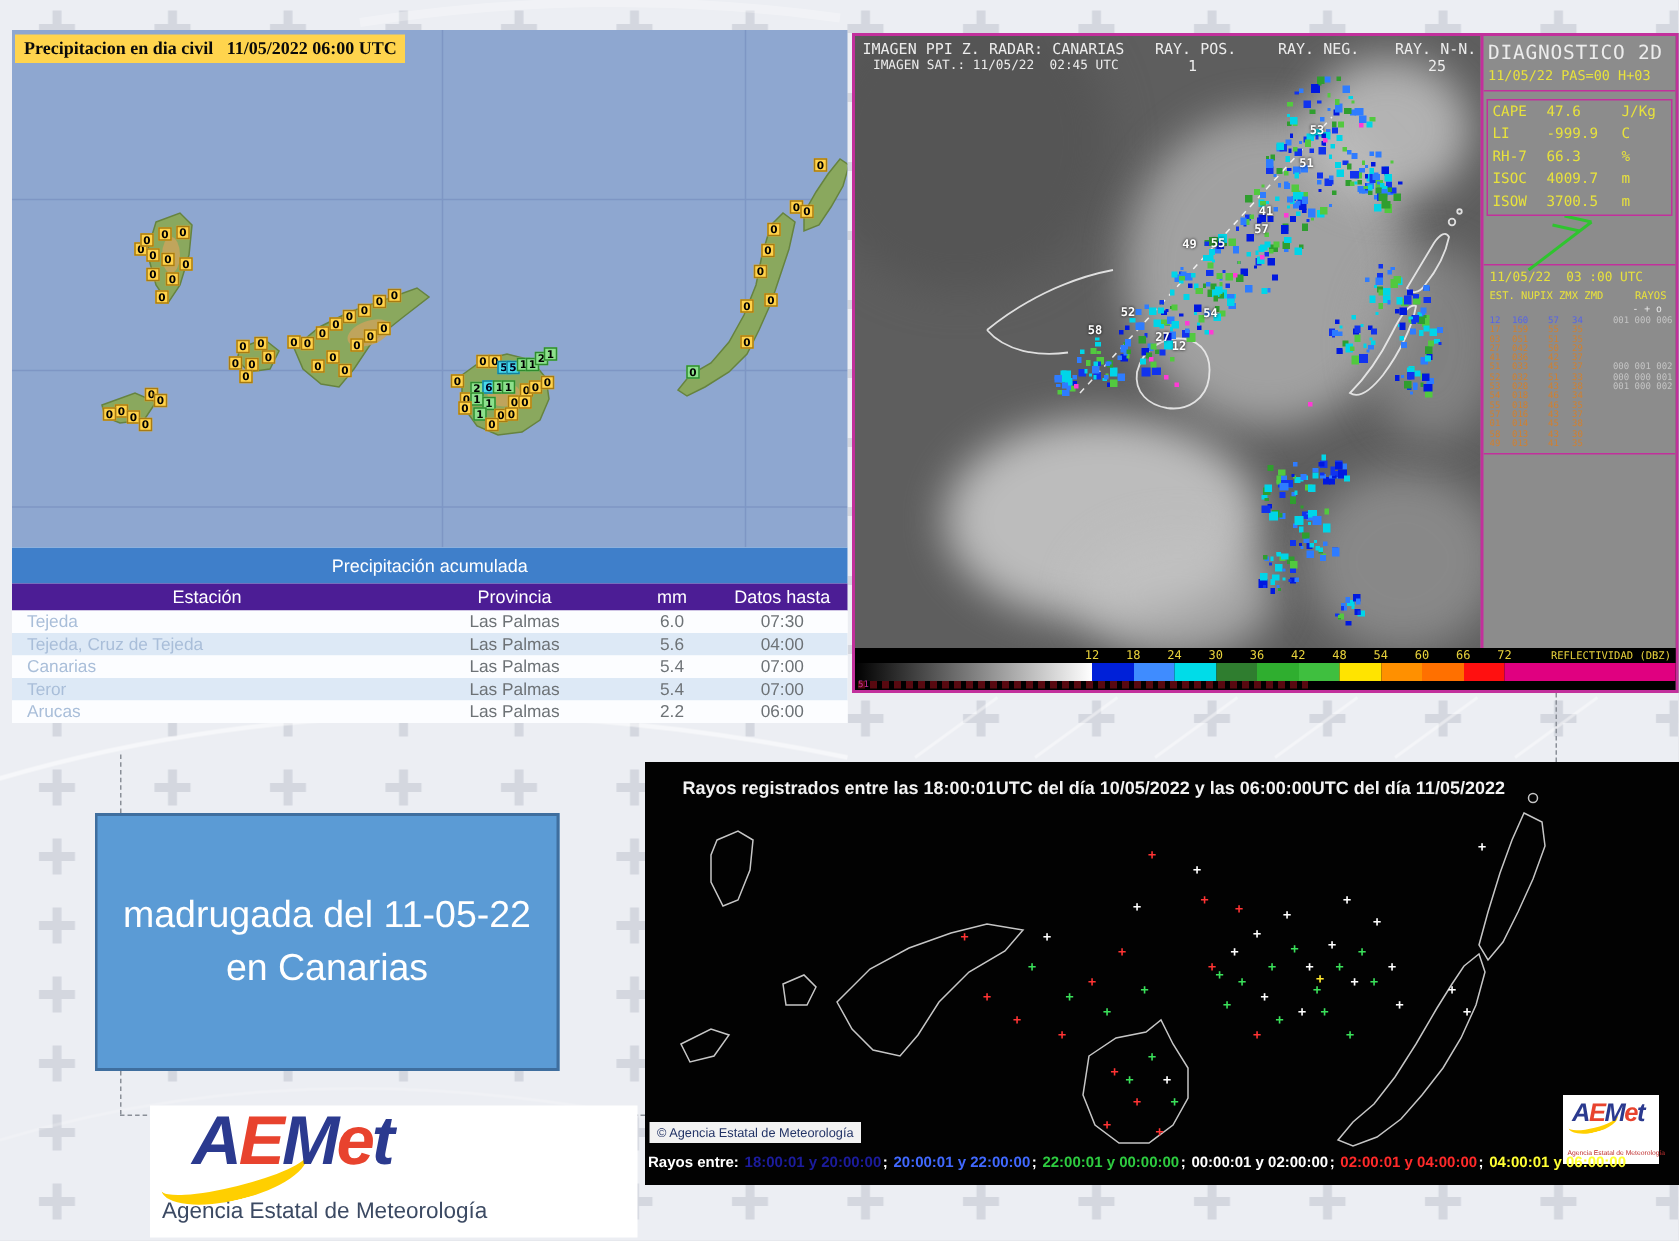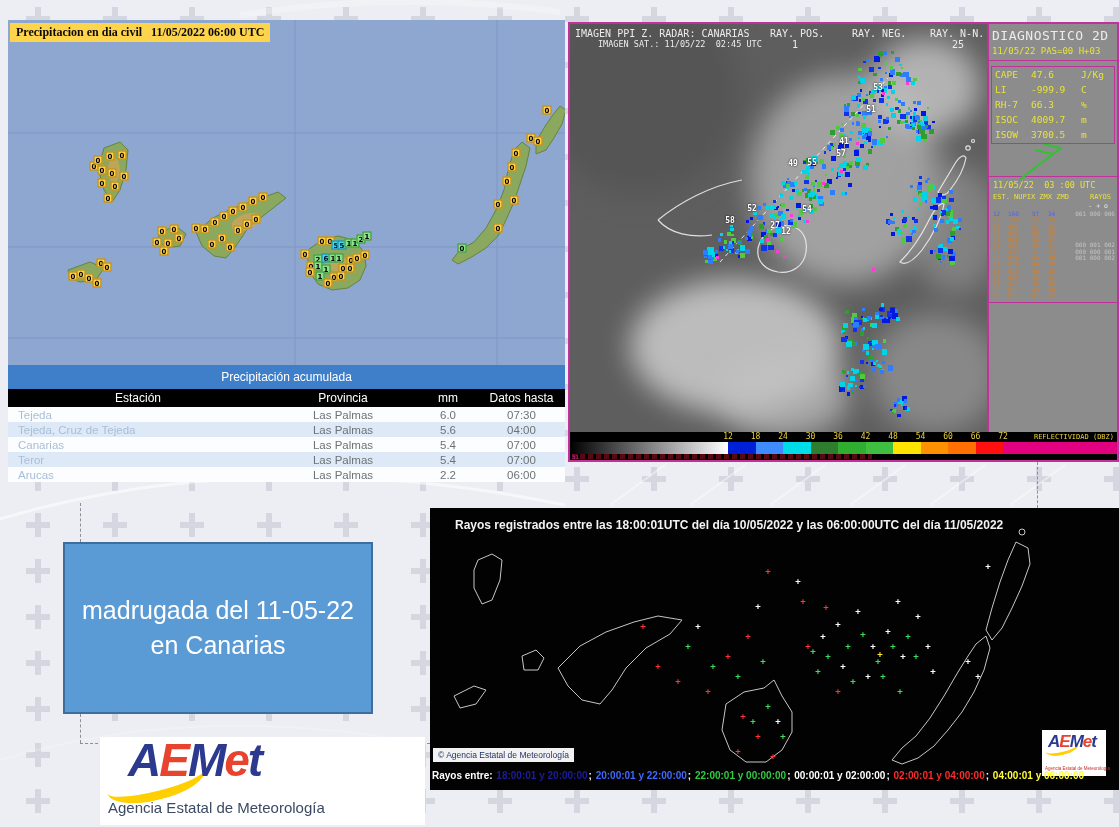--- a/index.html
+++ b/index.html
@@ -15,21 +15,21 @@
   .mk{position:absolute;width:9px;height:9px;box-sizing:border-box;border:1px solid;
       display:flex;align-items:center;justify-content:center;transform:translate(-50%,-50%);
       font:bold 7px "DejaVu Sans",sans-serif;z-index:4;}
   .mk-y{background:#ffd24a;border-color:#a87b12;color:#000;}
   .mk-g{background:#8ce08c;border-color:#2e8b2e;color:#000;}
   .mk-c{background:#45d8ec;border-color:#15809c;color:#002;}
 
   
   #ptable{position:absolute;left:8px;top:365px;width:557px;background:#fff;font-family:"Liberation Sans",sans-serif;}
   #ptable-title{background:#3f7fca;color:#fff;text-align:center;font-size:12px;padding:5px 0;}
-  #ptable-cols{background:#000000;color:#fff;display:flex;font-size:12px;padding:2px 0;}
+  #ptable-cols{background:#4c1d95;color:#fff;display:flex;font-size:12px;padding:2px 0;}
   .tcol,.tcell{box-sizing:border-box;}
   .c0{width:260px;} .c1{width:150px;} .c2{width:60px;} .c3{width:87px;}
   .tcol{text-align:center;}
   .trow{display:flex;background:#fcfdff;font-size:11.5px;padding:1.5px 0;}
   .trow.alt{background:#dde9f6;}
   .tcell.c0{color:#a9bed9;text-align:left;padding-left:10px;}
   .tcell.c1,.tcell.c2,.tcell.c3{color:#6d7276;text-align:center;}
 
   
   #radar{position:absolute;left:568px;top:22px;width:551px;height:440px;box-sizing:border-box;
@@ -911,21 +911,21 @@
           <div class="echo" style="left: 196px; top: 214px; width: 3px; height: 3px; background: rgb(255, 58, 214);"></div>
           <div class="echo" style="left: 236px; top: 196px; width: 3px; height: 3px; background: rgb(255, 58, 214);"></div>
           <div class="echo" style="left: 270px; top: 146px; width: 3px; height: 3px; background: rgb(255, 58, 214);"></div>
           <div class="echo" style="left: 206px; top: 226px; width: 3px; height: 3px; background: rgb(255, 58, 214);"></div>
           <div class="echo" style="left: 213px; top: 231px; width: 3px; height: 3px; background: rgb(255, 58, 214);"></div>
           <div class="echo" style="left: 302px; top: 244px; width: 3px; height: 3px; background: rgb(255, 58, 214);"></div>
           <div class="echo" style="left: 336px; top: 58px; width: 3px; height: 3px; background: rgb(255, 58, 214);"></div>
           <div class="echo" style="left: 146px; top: 232px; width: 3px; height: 3px; background: rgb(255, 58, 214);"></div>
         </div>
       <div class="rh" style="left:5px;top:4px;font-size:10px;">IMAGEN PPI Z. RADAR: CANARIAS</div>
-      <div class="rh" style="left:12px;top:15px;font-size:8.5px;margin-left:16px;">IMAGEN SAT.: 11/05/22  02:45 UTC</div>
+      <div class="rh" style="left:12px;top:15px;font-size:8.5px;">IMAGEN SAT.: 11/05/22  02:45 UTC</div>
       <div class="rh" style="left:200px;top:4px;font-size:10px;">RAY. POS.</div>
       <div class="rh" style="left:222px;top:15px;font-size:10px;">1</div>
       <div class="rh" style="left:282px;top:4px;font-size:10px;">RAY. NEG.</div>
       <div class="rh" style="left:304px;top:15px;font-size:10px;"></div>
       <div class="rh" style="left:360px;top:4px;font-size:10px;">RAY. N-N.</div>
       <div class="rh" style="left:382px;top:15px;font-size:10px;">25</div>
       <div id="radar-labels">
           <div class="rlabel" style="left: 308px; top: 63px;">53</div>
           <div class="rlabel" style="left: 301px; top: 85px;">51</div>
           <div class="rlabel" style="left: 274px; top: 117px;">41</div>

